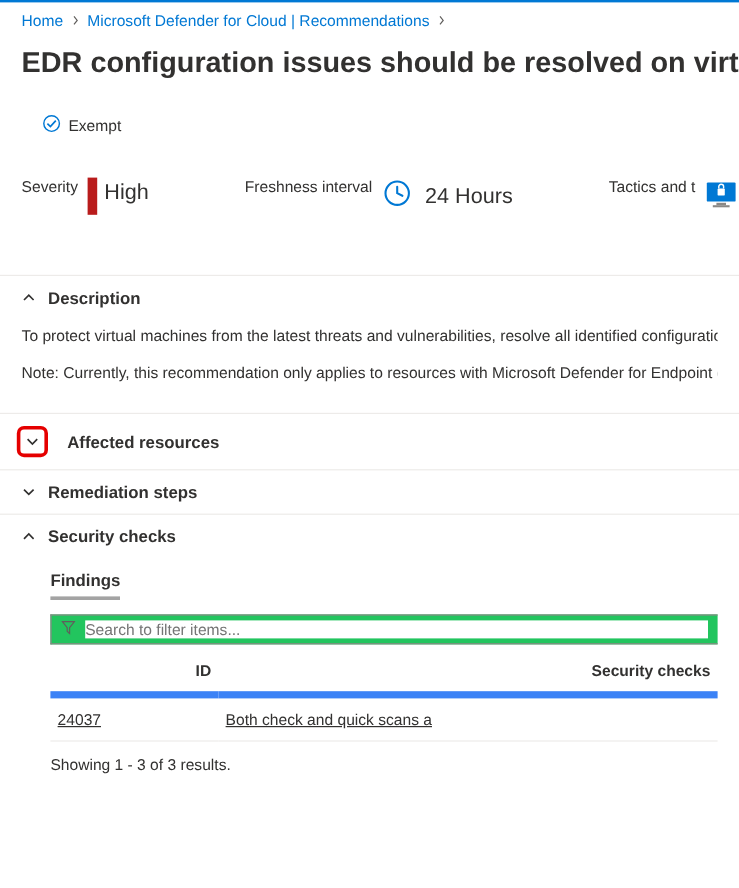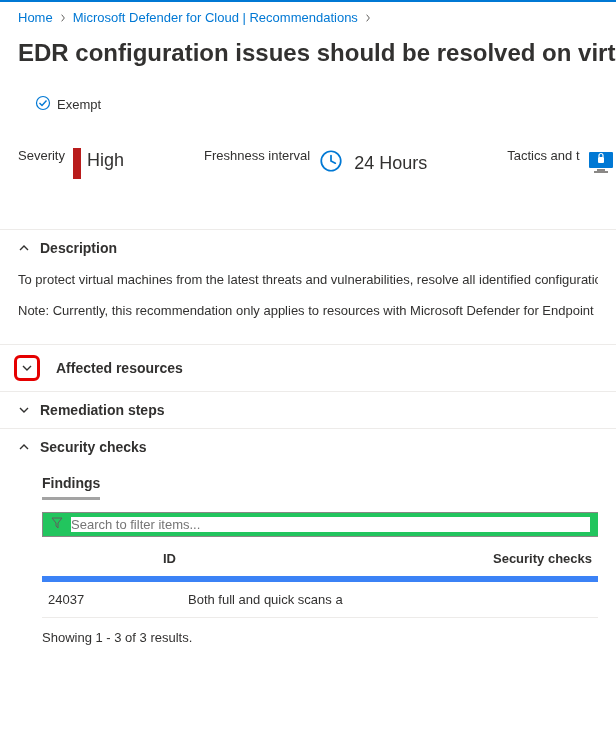--- a/index.html
+++ b/index.html
@@ -168,20 +168,21 @@
   .findings-table th {
     text-align: right;
     font-weight: 700;
     padding: 10px 6px;
     border-bottom: 6px solid #3b82f6;
   }
   .findings-table td {
     padding: 10px 6px;
     border-bottom: 1px solid #edebe9;
     white-space: nowrap;
+    text-decoration: underline;
   }
   .findings-table th:first-child,
   .findings-table td:first-child { width: 140px; }
   .results-summary {
     padding: 12px 0;
     font-size: 13px;
   }
 </style>
 </head>
 <body>
@@ -315,21 +316,21 @@
       <table class="findings-table">
         <thead>
           <tr>
             <th>ID</th>
             <th>Security checks</th>
           </tr>
         </thead>
         <tbody>
           <tr>
             <td>24037</td>
-            <td>Both full and quick scans a</td>
+            <td>Both check and quick scans a</td>
           </tr>
         </tbody>
       </table>
 
       <div class="results-summary">Showing 1 - 3 of 3 results.</div>
     </div>
   </div>
 
 </div>
 

